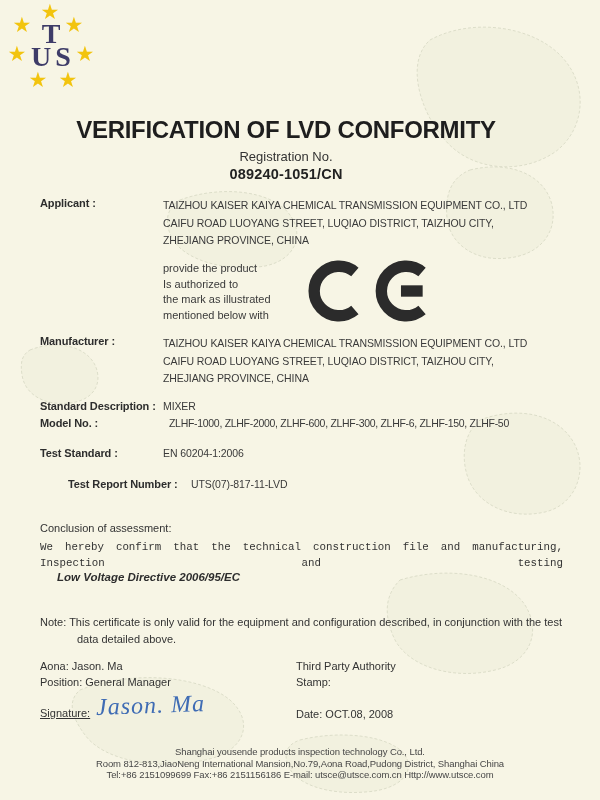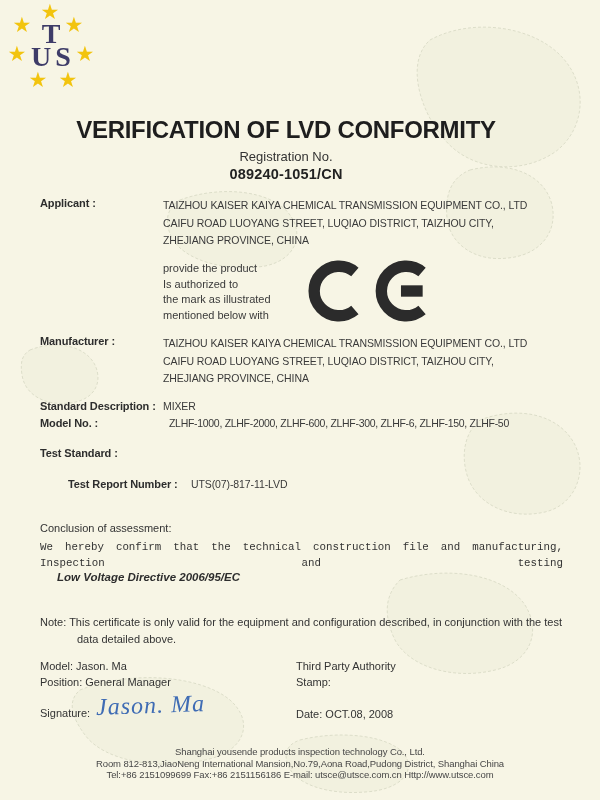--- a/index.html
+++ b/index.html
@@ -37,21 +37,21 @@
   .concl-body .j { text-align:justify; text-align-last:justify;font-family:Liberation Mono, monospace; }
   .directive { position:absolute; left:57px; top:571px; font-size:11.5px; font-weight:bold; font-style:italic; color:#2d2d2d; }
 
   .note { position:absolute; left:40px; top:614px; width:530px; font-size:11px; line-height:17px; color:#333; }
   .note .indent { margin-left:37px; }
 
   .sig-left1  { position:absolute; left:40px;  top:660px; font-size:11px; color:#333; }
   .sig-left2  { position:absolute; left:40px;  top:676px; font-size:11px; color:#333; }
   .sig-right1 { position:absolute; left:296px; top:660px; font-size:11px; color:#333; }
   .sig-right2 { position:absolute; left:296px; top:676px; font-size:11px; color:#333; }
-  .sig-label  { position:absolute; left:40px;  top:707px; font-size:11px; color:#333; }
+  .sig-label  { position:absolute; left:40px;  top:707px; font-size:11px; color:#333;text-decoration:underline; }
   .sig-script { position:absolute; left:96px;  top:692px; font-family:"Liberation Serif", serif; font-style:italic;
                 font-size:24px; color:#3F6CB4; letter-spacing:1px; transform:rotate(-2deg); }
   .sig-date   { position:absolute; left:296px; top:708px; font-size:11px; color:#333; }
 
   .footer { position:absolute; left:0; top:746px; width:600px; text-align:center;
             font-size:9.5px; line-height:11.5px; color:#474747; letter-spacing:-0.1px; }
 </style>
 </head>
 <body>
 
@@ -123,38 +123,39 @@
   <div class="row" style="top:400px;">
     <div class="flabel">Standard Description :</div>
     <div class="fvalue">MIXER</div>
   </div>
   <div class="row" style="top:417px;gap:6px;">
     <div class="flabel">Model No. :</div>
     <div class="fvalue tight">ZLHF-1000, ZLHF-2000, ZLHF-600, ZLHF-300, ZLHF-6, ZLHF-150, ZLHF-50</div>
   </div>
   <div class="row" style="top:447px;">
     <div class="flabel">Test Standard :</div>
+    <div class="fvalue">EN 60204-1:2006</div>
   </div>
   <div class="row" style="top:478px;margin-left:28px;">
     <div class="flabel">Test Report Number :</div>
     <div class="fvalue">UTS(07)-817-11-LVD</div>
   </div>
 
   <div class="concl-head">Conclusion of assessment:</div>
   <div class="concl-body">
     <div class="j">We hereby confirm that the technical construction file and manufacturing, Inspection and testing</div>
   </div>
   <div class="directive">Low Voltage Directive 2006/95/EC</div>
 
   <div class="note">
     <div>Note: This certificate is only valid for the equipment and configuration described, in conjunction with the test</div>
     <div class="indent">data detailed above.</div>
   </div>
 
-  <div class="sig-left1">Model: Jason. Ma</div>
+  <div class="sig-left1">Aona: Jason. Ma</div>
   <div class="sig-left2">Position: General Manager</div>
   <div class="sig-right1">Third Party Authority</div>
   <div class="sig-right2">Stamp:</div>
   <div class="sig-label">Signature:</div>
   <div class="sig-script">Jason. Ma</div>
   <div class="sig-date">Date: OCT.08, 2008</div>
 
   <div class="footer">
     <div>Shanghai yousende products inspection technology Co., Ltd.</div>
     <div>Room 812-813,JiaoNeng International Mansion,No.79,Aona Road,Pudong District, Shanghai China</div>

